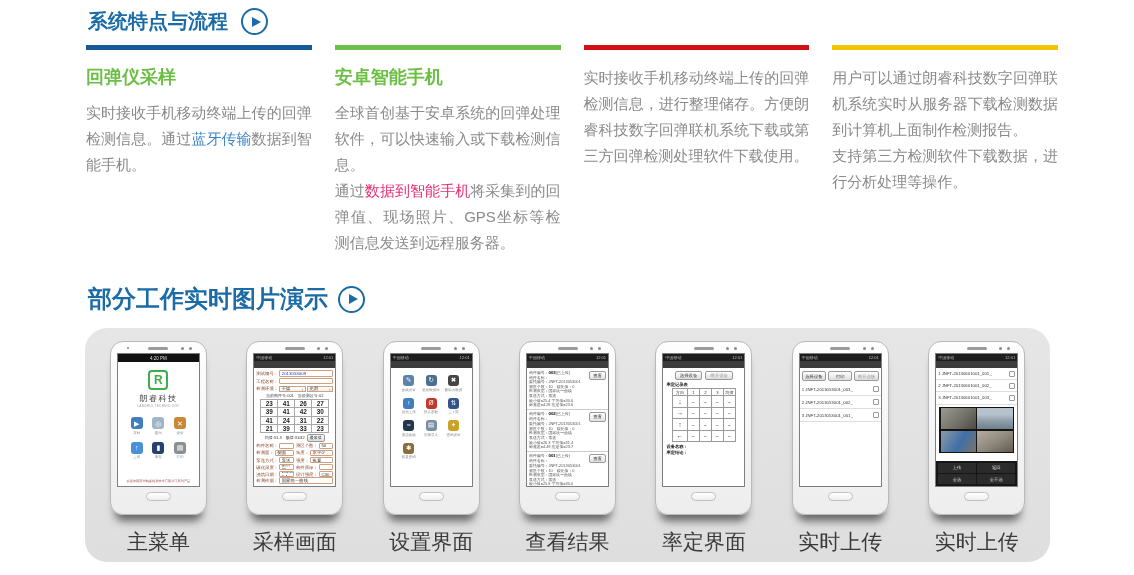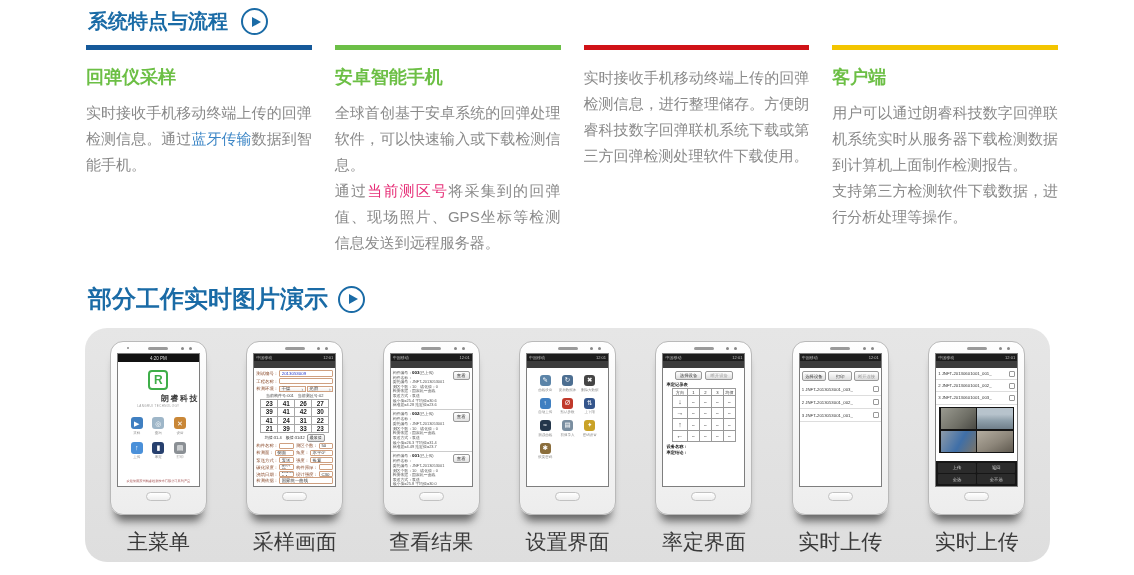--- a/index.html
+++ b/index.html
@@ -30,21 +30,21 @@
   .home { width:25px; height:9px; border:1.5px solid #c2c2c2; border-radius:5px; margin:5px auto 0; background:linear-gradient(#fff,#eee); }
   .ph-label { margin-top:13px; font-size:21px; color:#3a3a3a; }
 
   
   .sbar { height:7px; background:#1d1d1d; color:#bdbdbd; font-size:4px; display:flex; align-items:center; justify-content:space-between; padding:0 2px; }
   .tbar { height:7px; background:#3c3c3c; }
 
   
   .p1-time { height:8px; background:#111; color:#ddd; font-size:4.5px; display:flex; align-items:center; justify-content:center; }
   .p1-logo { width:20px; height:20px; border:2.5px solid #3fae49; border-radius:4px; margin:8px auto 3px; display:flex; align-items:center; justify-content:center; color:#3fae49; font-weight:bold; font-size:12px; }
-  .p1-name { font-size:8px; font-weight:bold; color:#3c3c3c; text-align:right; letter-spacing:1.5px; }
+  .p1-name { font-size:8px; font-weight:normal; color:#3c3c3c; text-align:center; letter-spacing:1.5px; }
   .p1-sub { font-size:3px; color:#9a9a9a; text-align:center; letter-spacing:.4px; }
   .p1-grid { display:grid; grid-template-columns:repeat(3,1fr); row-gap:7px; margin:9px 8px 0; }
   .mico { display:flex; flex-direction:column; align-items:center; gap:1.5px; }
   .ico { width:12px; height:12px; border-radius:3px; color:#fff; font-size:7px; line-height:1; display:flex; align-items:center; justify-content:center; }
   .ico-lab { font-size:3.5px; color:#8a8a8a; }
   .p1-footer { position:absolute; bottom:3px; left:2px; right:2px; font-size:3.2px; color:#a04848; text-align:center; }
 
   
   .p2-body { padding:2px; font-size:4.4px; color:#333; }
   .frow { display:flex; align-items:center; gap:1px; margin-bottom:1.4px; }
@@ -117,29 +117,28 @@
 <div class="columns">
   <div class="col">
     <div class="bar" style="background: rgb(21, 89, 154);"></div>
     <h3>回弹仪采样</h3>
     <p><span>实时接收手机移动终端上传的回弹检测信息。通过</span><span style="color: rgb(60, 134, 198);">蓝牙传输</span><span>数据到智能手机。</span></p>
   </div>
   <div class="col">
     <div class="bar" style="background: rgb(108, 191, 71);"></div>
     <h3>安卓智能手机</h3>
     <p><span>全球首创基于安卓系统的回弹处理软件，可以快速输入或下载检测信息。</span></p>
-    <p><span>通过</span><span style="color: rgb(230, 46, 119);">当前测区号</span><span>将采集到的回弹值、现场照片、GPS坐标等检测信息发送到远程服务器。</span></p>
+    <p><span>通过</span><span style="color: rgb(230, 46, 119);">数据到智能手机</span><span>将采集到的回弹值、现场照片、GPS坐标等检测信息发送到远程服务器。</span></p>
   </div>
   <div class="col">
     <div class="bar" style="background: rgb(208, 18, 23);"></div>
     <p><span>实时接收手机移动终端上传的回弹检测信息，进行整理储存。方便朗睿科技数字回弹联机系统下载或第三方回弹检测处理软件下载使用。</span></p>
   </div>
   <div class="col">
     <div class="bar" style="background: rgb(243, 197, 0);"></div>
-    <h3>客户端</h3>
     <p><span>用户可以通过朗睿科技数字回弹联机系统实时从服务器下载检测数据到计算机上面制作检测报告。</span></p>
     <p><span>支持第三方检测软件下载数据，进行分析处理等操作。</span></p>
   </div>
 </div>
 
 <div class="sec-title sec2">
   <span>部分工作实时图片演示</span>
   <span class="play">
       <i></i>
     </span>
@@ -306,20 +305,79 @@
     <div class="phone">
       <div class="speaker"></div>
       <span class="cam cam1"></span>
       <span class="cam cam2"></span>
       <div class="screen">
         <div class="sbar">
             <span>中国移动</span>
             <span>12:01</span>
           </div>
         <div class="tbar"></div>
+        <div class="p4-grid">
+          <div class="mico">
+              <div class="ico" style="background: rgb(91, 132, 168);">✎</div>
+              <div class="ico-lab">曲线设置</div>
+            </div>
+          <div class="mico">
+              <div class="ico" style="background: rgb(76, 110, 145);">↻</div>
+              <div class="ico-lab">更新数据库</div>
+            </div>
+          <div class="mico">
+              <div class="ico" style="background: rgb(69, 69, 69);">✖</div>
+              <div class="ico-lab">删除大数据</div>
+            </div>
+          <div class="mico">
+              <div class="ico" style="background: rgb(63, 127, 193);">↑</div>
+              <div class="ico-lab">自动上传</div>
+            </div>
+          <div class="mico">
+              <div class="ico" style="background: rgb(192, 57, 43);">Ø</div>
+              <div class="ico-lab">默认参数</div>
+            </div>
+          <div class="mico">
+              <div class="ico" style="background: rgb(52, 85, 139);">⇅</div>
+              <div class="ico-lab">上下限</div>
+            </div>
+          <div class="mico">
+              <div class="ico" style="background: rgb(36, 54, 74);">≈</div>
+              <div class="ico-lab">测强曲线</div>
+            </div>
+          <div class="mico">
+              <div class="ico" style="background: rgb(122, 142, 160);">▤</div>
+              <div class="ico-lab">初值录入</div>
+            </div>
+          <div class="mico">
+              <div class="ico" style="background: rgb(201, 162, 39);">✦</div>
+              <div class="ico-lab">密码设置</div>
+            </div>
+          <div class="mico">
+              <div class="ico" style="background: rgb(138, 109, 59);">✱</div>
+              <div class="ico-lab">恢复密码</div>
+            </div>
+        </div>
+      </div>
+      <div class="home"></div>
+    </div>
+    <div class="ph-label">设置界面</div>
+  </div>
+
+  <div class="unit">
+    <div class="phone">
+      <div class="speaker"></div>
+      <span class="cam cam1"></span>
+      <span class="cam cam2"></span>
+      <div class="screen">
+        <div class="sbar">
+            <span>中国移动</span>
+            <span>12:01</span>
+          </div>
+        <div class="tbar"></div>
         <div class="res">
           <div class="res-l1"><span>构件编号：</span><b>003</b><span>(已上传)</span></div>
           <span class="view-btn">查看</span>
           <div class="res-line">构件名称：</div>
           <div class="res-line">委托编号：JNFT-2013053001</div>
           <div class="res-line">测区个数：10　碳化值：0</div>
           <div class="res-line">检测依据：国家统一曲线</div>
           <div class="res-line">泵送方式：泵送</div>
           <div class="res-line">最小值=25.4 平均值=30.6</div>
           <div class="res-line">标准差=4.28 推定值=23.6</div>
@@ -343,79 +401,20 @@
           <div class="res-line">测区个数：10　碳化值：0</div>
           <div class="res-line">检测依据：国家统一曲线</div>
           <div class="res-line">泵送方式：泵送</div>
           <div class="res-line">最小值=25.8 平均值=30.0</div>
 
         </div>
       </div>
       <div class="home"></div>
     </div>
     <div class="ph-label">查看结果</div>
-  </div>
-
-  <div class="unit">
-    <div class="phone">
-      <div class="speaker"></div>
-      <span class="cam cam1"></span>
-      <span class="cam cam2"></span>
-      <div class="screen">
-        <div class="sbar">
-            <span>中国移动</span>
-            <span>12:01</span>
-          </div>
-        <div class="tbar"></div>
-        <div class="p4-grid">
-          <div class="mico">
-              <div class="ico" style="background: rgb(91, 132, 168);">✎</div>
-              <div class="ico-lab">曲线设置</div>
-            </div>
-          <div class="mico">
-              <div class="ico" style="background: rgb(76, 110, 145);">↻</div>
-              <div class="ico-lab">更新数据库</div>
-            </div>
-          <div class="mico">
-              <div class="ico" style="background: rgb(69, 69, 69);">✖</div>
-              <div class="ico-lab">删除大数据</div>
-            </div>
-          <div class="mico">
-              <div class="ico" style="background: rgb(63, 127, 193);">↑</div>
-              <div class="ico-lab">自动上传</div>
-            </div>
-          <div class="mico">
-              <div class="ico" style="background: rgb(192, 57, 43);">Ø</div>
-              <div class="ico-lab">默认参数</div>
-            </div>
-          <div class="mico">
-              <div class="ico" style="background: rgb(52, 85, 139);">⇅</div>
-              <div class="ico-lab">上下限</div>
-            </div>
-          <div class="mico">
-              <div class="ico" style="background: rgb(36, 54, 74);">≈</div>
-              <div class="ico-lab">测强曲线</div>
-            </div>
-          <div class="mico">
-              <div class="ico" style="background: rgb(122, 142, 160);">▤</div>
-              <div class="ico-lab">初值录入</div>
-            </div>
-          <div class="mico">
-              <div class="ico" style="background: rgb(201, 162, 39);">✦</div>
-              <div class="ico-lab">密码设置</div>
-            </div>
-          <div class="mico">
-              <div class="ico" style="background: rgb(138, 109, 59);">✱</div>
-              <div class="ico-lab">恢复密码</div>
-            </div>
-        </div>
-      </div>
-      <div class="home"></div>
-    </div>
-    <div class="ph-label">设置界面</div>
   </div>
 
   <div class="unit">
     <div class="phone">
       <div class="speaker"></div>
       <span class="cam cam1"></span>
       <span class="cam cam2"></span>
       <div class="screen">
         <div class="sbar">
             <span>中国移动</span>

